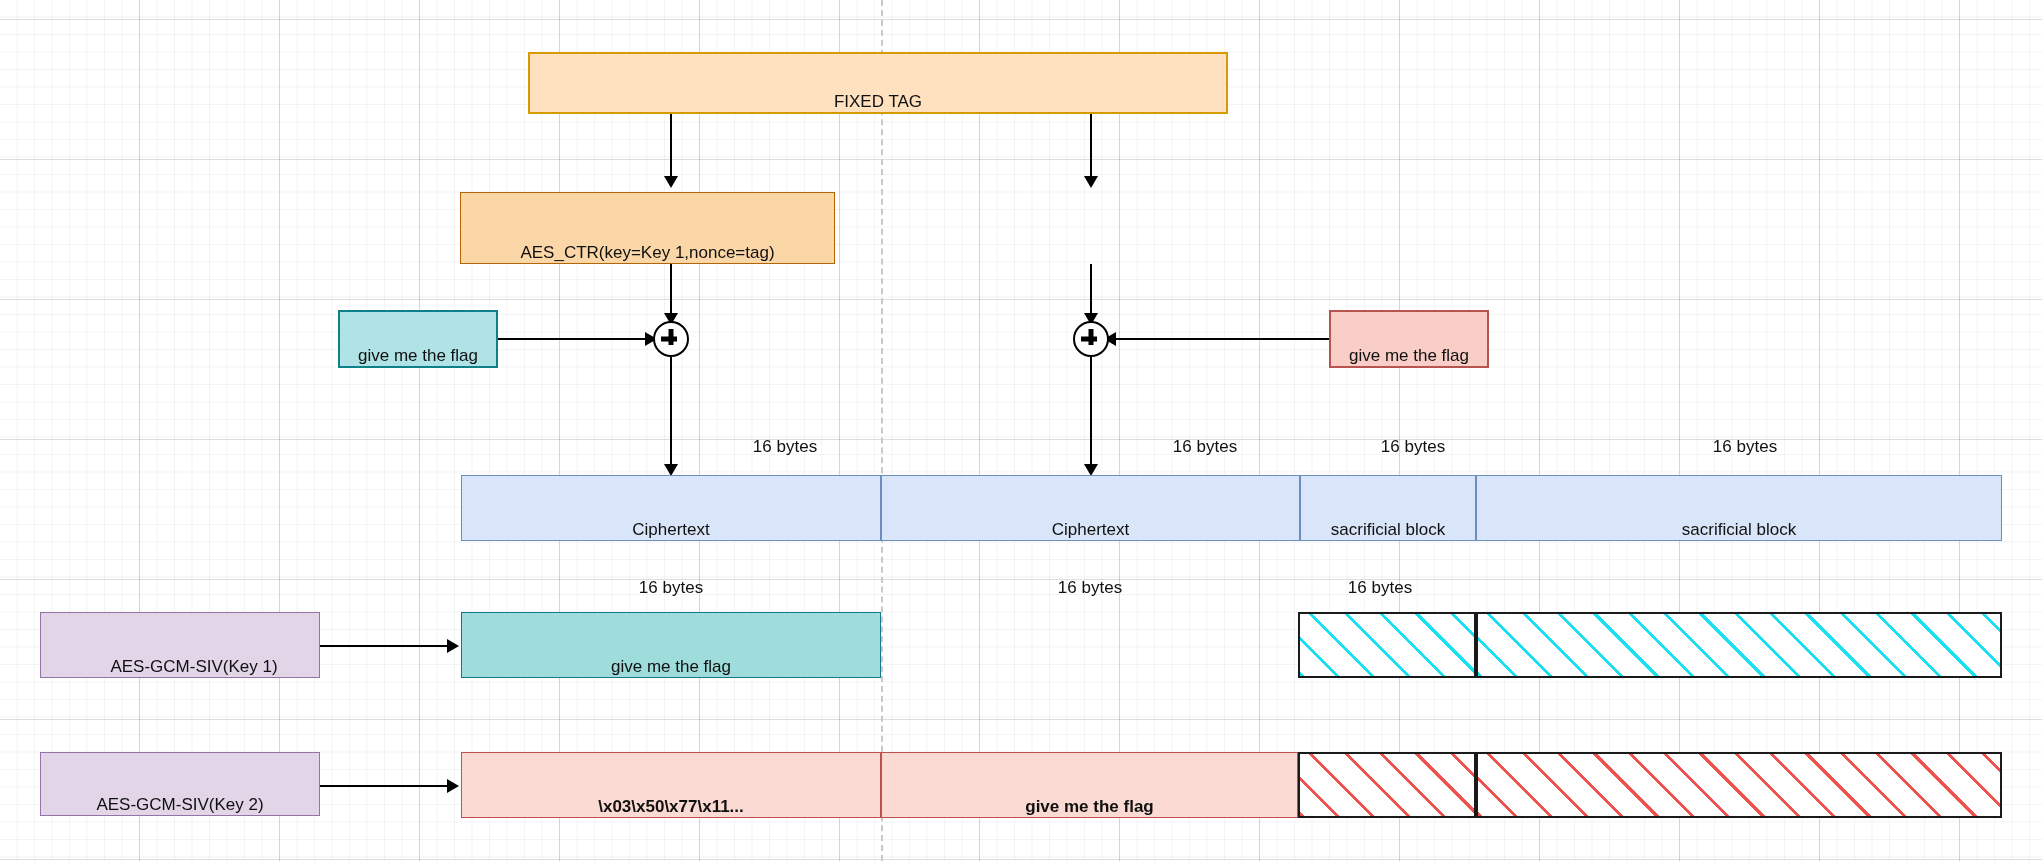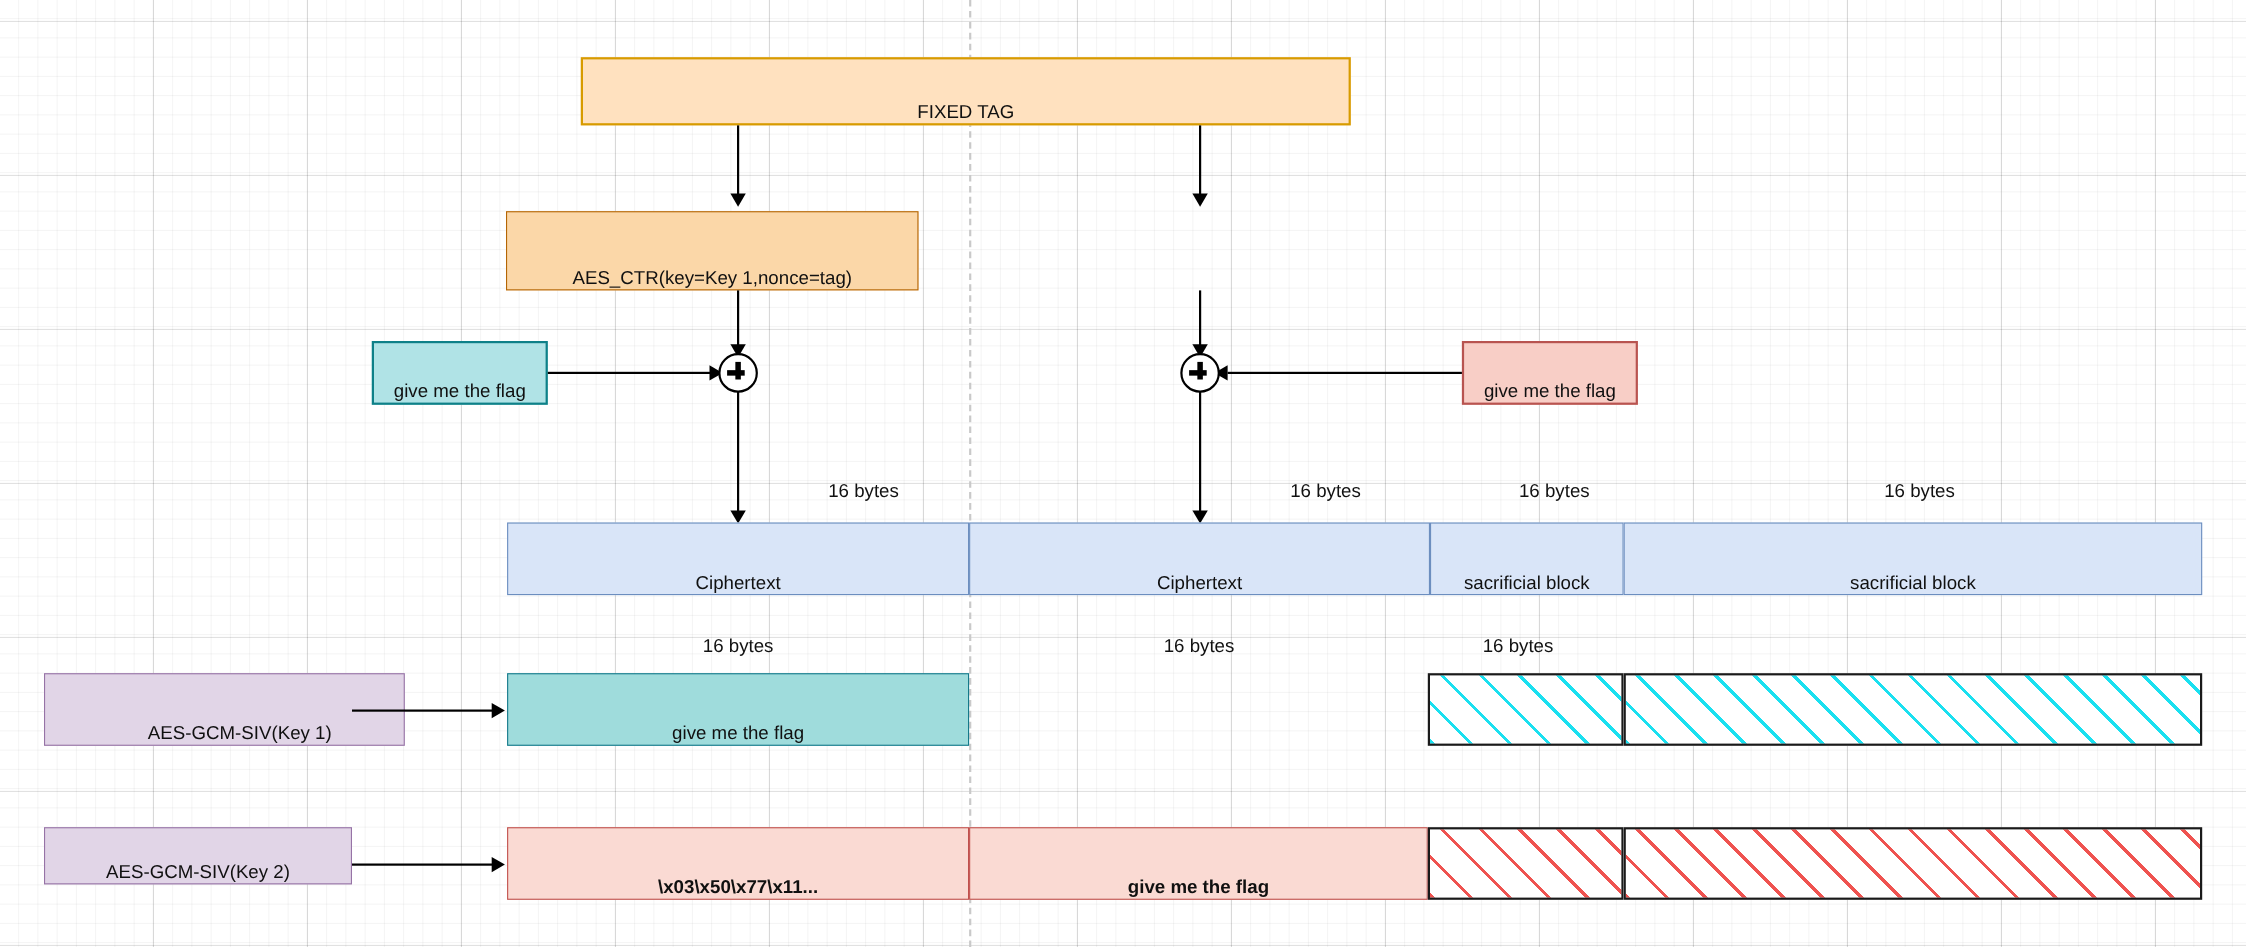--- a/index.html
+++ b/index.html
@@ -179,37 +179,37 @@
     <span>sacrificial block</span>
   </div>
   <div class="node n-blue" style="left:1476px;top:475px;width:526px;height:66px;">
     <span>sacrificial block</span>
   </div>
 
   <div class="blabel" style="left:671px;top:578px;">16 bytes</div>
   <div class="blabel" style="left:1090px;top:578px;">16 bytes</div>
   <div class="blabel" style="left:1380px;top:578px;">16 bytes</div>
 
-  <div class="node n-purple" style="left:40px;top:612px;width:328px;height:66px;padding-left:28px;">
+  <div class="node n-purple" style="left:40px;top:612px;width:280px;height:66px;padding-left:28px;">
     <span>AES-GCM-SIV(Key 1)</span>
   </div>
   <div class="hline" style="left:320px;top:645px;width:128px;"></div>
   <div class="arrow-r" style="left:447px;top:646px;"></div>
 
   <div class="node n-teal-fill" style="left:461px;top:612px;width:420px;height:66px;">
     <span>give me the flag</span>
   </div>
   <div class="node hatch-cyan" style="left:1298px;top:612px;width:178px;height:66px;">
     <span></span>
   </div>
   <div class="node hatch-cyan" style="left:1476px;top:612px;width:526px;height:66px;">
     <span></span>
   </div>
 
-  <div class="node n-purple" style="left:40px;top:752px;width:280px;height:52px;">
+  <div class="node n-purple" style="left:40px;top:752px;width:280px;height:64px;">
     <span>AES-GCM-SIV(Key 2)</span>
   </div>
   <div class="hline" style="left:320px;top:785px;width:128px;"></div>
   <div class="arrow-r" style="left:447px;top:786px;"></div>
 
   <div class="node n-red-fill" style="left:461px;top:752px;width:420px;height:66px;">
     <span>\x03\x50\x77\x11...</span>
   </div>
   <div class="node n-red-fill" style="left:881px;top:752px;width:417px;height:66px;">
     <span>give me the flag</span>

